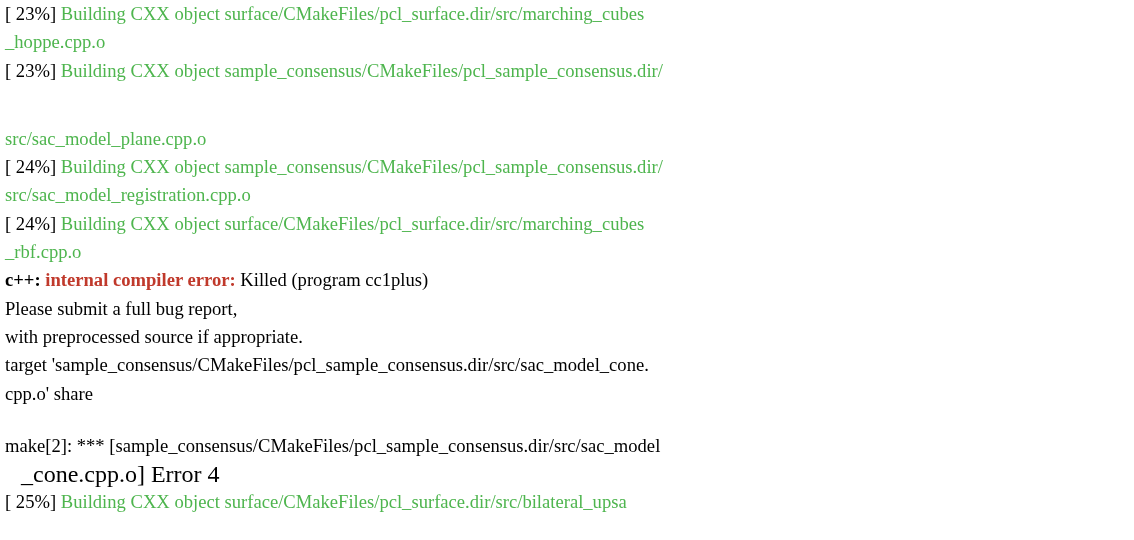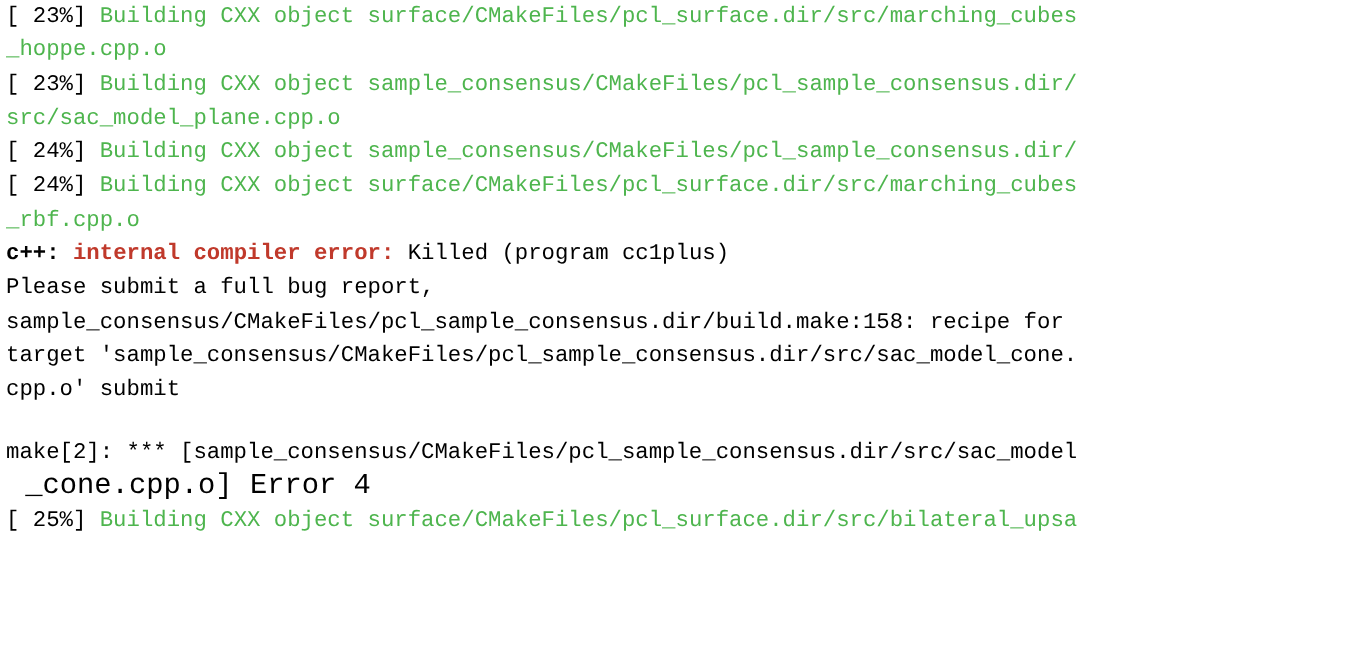--- a/index.html
+++ b/index.html
@@ -16,21 +16,21 @@
   #terminal {
     width: 1134px;
     height: 540px;
     background: #ffffff;
     padding: 0;
     box-sizing: border-box;
     overflow: hidden;
     position: relative;
   }
   .line {
-    font-family: Liberation Mono, monospace;
+    font-family: Liberation Serif, serif;
     font-size: 18.6px;
     line-height: 28.3px;
     height: 28.3px;
     white-space: pre;
     letter-spacing: 0px;
     color: #000000;
     padding-left: 5px;
     box-sizing: border-box;
     overflow: visible;
   }
@@ -41,27 +41,28 @@
   .seg.bold   { color: #000000; font-weight: bold; }
 </style>
 </head>
 <body>
 
 <div id="terminal" style="background: rgb(255, 255, 255); color: rgb(0, 0, 0);">
   <div id="lines-container">
       <div class="line" style="font-size: 18.6px; line-height: 28.3px; height: 28.3px;"><span class="seg plain">[ 23%] </span><span class="seg green" style="color: rgb(78, 181, 78);">Building CXX object surface/CMakeFiles/pcl_surface.dir/src/marching_cubes</span></div>
       <div class="line" style="font-size: 18.6px; line-height: 28.3px; height: 28.3px;"><span class="seg green" style="color: rgb(78, 181, 78);">_hoppe.cpp.o</span></div>
       <div class="line" style="font-size: 18.6px; line-height: 28.3px; height: 28.3px;"><span class="seg plain">[ 23%] </span><span class="seg green" style="color: rgb(78, 181, 78);">Building CXX object sample_consensus/CMakeFiles/pcl_sample_consensus.dir/</span></div>
-      <div class="line" style="font-size: 18.6px; line-height: 28.3px; height: 28.3px;"><span class="seg green" style="color: rgb(78, 181, 78);">src/sac_model_plane.cpp.o</span></div>
+      <div class="line" style="font-size: 18.6px; line-height: 28.3px; height: 28.3px; margin-top: 40px;"><span class="seg green" style="color: rgb(78, 181, 78);">src/sac_model_plane.cpp.o</span></div>
       <div class="line" style="font-size: 18.6px; line-height: 28.3px; height: 28.3px;"><span class="seg plain">[ 24%] </span><span class="seg green" style="color: rgb(78, 181, 78);">Building CXX object sample_consensus/CMakeFiles/pcl_sample_consensus.dir/</span></div>
+      <div class="line" style="font-size: 18.6px; line-height: 28.3px; height: 28.3px;"><span class="seg green" style="color: rgb(78, 181, 78);">src/sac_model_registration.cpp.o</span></div>
       <div class="line" style="font-size: 18.6px; line-height: 28.3px; height: 28.3px;"><span class="seg plain">[ 24%] </span><span class="seg green" style="color: rgb(78, 181, 78);">Building CXX object surface/CMakeFiles/pcl_surface.dir/src/marching_cubes</span></div>
       <div class="line" style="font-size: 18.6px; line-height: 28.3px; height: 28.3px;"><span class="seg green" style="color: rgb(78, 181, 78);">_rbf.cpp.o</span></div>
       <div class="line" style="font-size: 18.6px; line-height: 28.3px; height: 28.3px;"><span class="seg bold">c++: </span><span class="seg red" style="color: rgb(192, 57, 43);">internal compiler error: </span><span class="seg plain">Killed (program cc1plus)</span></div>
       <div class="line" style="font-size: 18.6px; line-height: 28.3px; height: 28.3px;"><span class="seg plain">Please submit a full bug report,</span></div>
-      <div class="line" style="font-size: 18.6px; line-height: 28.3px; height: 28.3px;"><span class="seg plain">sample_consensus/CMakeFiles/pcl_sample_consensus.dir/build.make:158: recipe for</span></div>
+      <div class="line" style="font-size: 18.6px; line-height: 28.3px; height: 28.3px;"><span class="seg plain">with preprocessed source if appropriate.</span></div>
       <div class="line" style="font-size: 18.6px; line-height: 28.3px; height: 28.3px;"><span class="seg plain">target 'sample_consensus/CMakeFiles/pcl_sample_consensus.dir/src/sac_model_cone.</span></div>
-      <div class="line" style="font-size: 18.6px; line-height: 28.3px; height: 28.3px;"><span class="seg plain">cpp.o' submit</span></div>
+      <div class="line" style="font-size: 18.6px; line-height: 28.3px; height: 28.3px;"><span class="seg plain">cpp.o' share</span></div>
       <div class="line" style="font-size: 18.6px; line-height: 28.3px; height: 28.3px; margin-top: 24px;"><span class="seg plain">make[2]: *** [sample_consensus/CMakeFiles/pcl_sample_consensus.dir/src/sac_model</span></div>
       <div class="line" style="font-size: 24px; line-height: 28.3px; height: 28.3px; margin-left: 16px;"><span class="seg plain">_cone.cpp.o] Error 4</span></div>
       <div class="line" style="font-size: 18.6px; line-height: 28.3px; height: 28.3px;"><span class="seg plain">[ 25%] </span><span class="seg green" style="color: rgb(78, 181, 78);">Building CXX object surface/CMakeFiles/pcl_surface.dir/src/bilateral_upsa</span></div>
       <div class="line" style="font-size: 18.6px; line-height: 28.3px; height: 28.3px;"></div>
     </div>
 </div>
 
 </body></html>

